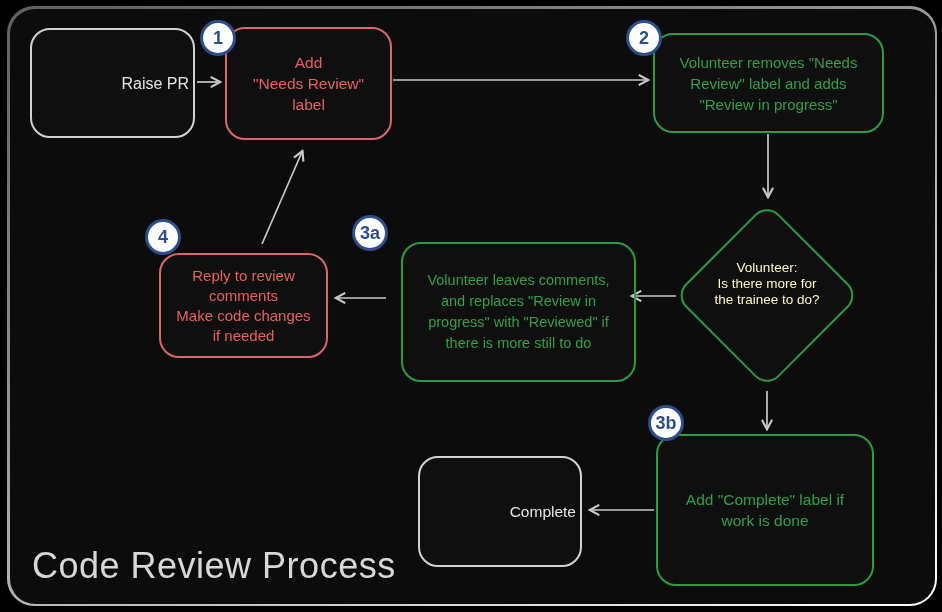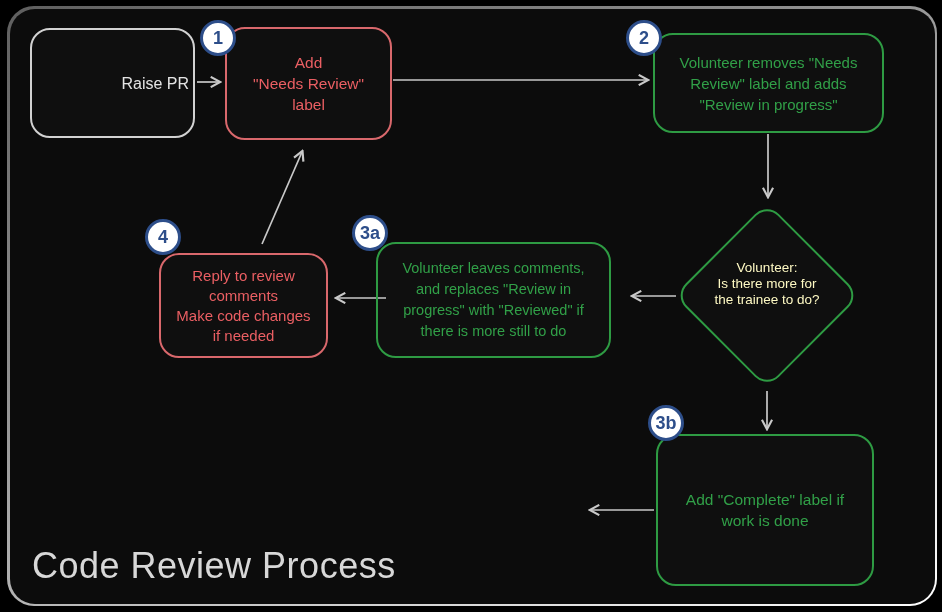--- a/index.html
+++ b/index.html
@@ -81,21 +81,21 @@
     left: 32px; top: 545px;
     font-size: 36px;
     font-weight: 500;
     letter-spacing: 0.5px;
     color: #d8d8d8;
   }
   
   .n-raise-pr  { left: 30px;  top: 28px;  width: 165px; height: 110px; font-size: 16px; }
   .n-step1     { left: 225px; top: 27px;  width: 167px; height: 113px; font-size: 15.5px; }
   .n-step2     { left: 653px; top: 33px;  width: 231px; height: 100px; font-size: 15px; }
-  .n-step3a    { left: 376px; top: 242px; width: 235px; height: 116px; font-size: 14.5px; }
+  .n-step3a    { left: 401px; top: 242px; width: 235px; height: 140px; font-size: 14.5px; }
   .n-step4     { left: 159px; top: 245px; width: 169px; height: 105px; font-size: 15px; margin-top: 8px; }
   .n-step3b    { left: 656px; top: 434px; width: 218px; height: 152px; font-size: 15.5px; }
   .n-complete  { left: 418px; top: 456px; width: 164px; height: 111px; font-size: 15.5px; }
   .b-1  { left: 200px; top: 20px;  }
   .b-2  { left: 626px; top: 20px;  }
   .b-3a { left: 352px; top: 215px; }
   .b-3b { left: 648px; top: 405px; text-align: right; }
   .b-4  { left: 145px; top: 219px; }
 </style>
 </head>
@@ -160,20 +160,23 @@
 comments
 Make code changes
 if needed</span>
   </div>
 
   <div class="node green n-step3b">
     <span class="node-text">Add "Complete" label if
 work is done</span>
   </div>
 
+  <div class="node white n-complete">
+    <span class="node-text">Complete</span>
+  </div>
 
   <div class="badge b-1">1</div>
   <div class="badge b-2">2</div>
   <div class="badge b-3a">3a</div>
   <div class="badge b-3b">3b</div>
   <div class="badge b-4">4</div>
 
   <div class="diagram-title">Code Review Process</div>
 
 </div>

